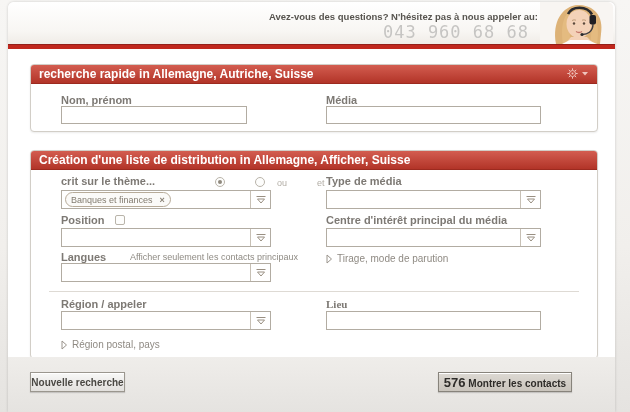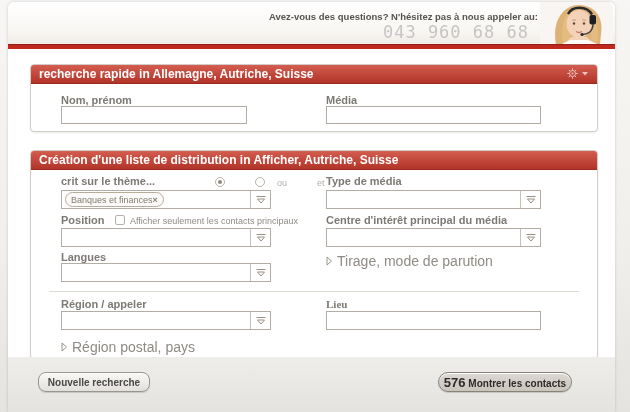--- a/index.html
+++ b/index.html
@@ -19,29 +19,29 @@
   .phead{position:relative;height:18px;line-height:18px;padding:0 8px;
         background:linear-gradient(#d35d50,#b23428);border-bottom:1px solid #9c2a1f;
         border-radius:3px 3px 0 0;color:#fff;font-size:12px;font-weight:bold;white-space:nowrap;}
   .ptools{position:absolute;right:8px;top:3px;display:flex;align-items:center;gap:3px;cursor:pointer;}
   .lbl{position:absolute;font-size:11px;font-weight:bold;color:#7d7974;white-space:nowrap;}
   .tinp{position:absolute;height:18px;border:1px solid #b2aca2;background:#fff;box-sizing:border-box;
         font-family:"Liberation Sans",sans-serif;font-size:11px;padding:0 4px;outline:none;}
   .combo{position:absolute;height:19px;border:1px solid #b2aca2;background:#fff;box-sizing:border-box;display:flex;}
   .combo-field{flex:1;display:flex;align-items:center;padding:0 3px;overflow:hidden;}
   .combo-btn{width:19px;border-left:1px solid #c7c0b5;display:flex;align-items:center;justify-content:center;cursor:pointer;background:#fff;}
-  .tag{display:inline-flex;align-items:center;gap:0;height:13px;border:1px solid #b7ab99;border-radius:8px;
+  .tag{display:inline-flex;align-items:center;gap:7px;height:13px;border:1px solid #b7ab99;border-radius:8px;
         background:#fbfaf8;padding:0 5px;font-size:9px;color:#837c70;white-space:nowrap;}
   .tag .x{font-weight:bold;font-size:9px;color:#8a8276;cursor:pointer;}
   .radio{position:absolute;width:10px;height:10px;border:1px solid #b9b4aa;border-radius:50%;background:#fdfdfc;box-sizing:border-box;cursor:pointer;}
   .radio.sel::after{content:"";position:absolute;left:2px;top:2px;width:4px;height:4px;border-radius:50%;background:#8f897e;}
   .rlbl{position:absolute;font-size:9px;color:#b3aea6;white-space:nowrap;margin-left:48px;}
   .cbox{position:absolute;width:10px;height:10px;border:1px solid #b9b4aa;border-radius:2px;background:#fdfdfc;box-sizing:border-box;cursor:pointer;}
-  .clbl{position:absolute;font-size:9px;color:#8f8b84;white-space:nowrap;}
-  .link{position:absolute;font-size:14px;color:#8f8a83;white-space:nowrap;display:flex;align-items:center;gap:4px;cursor:pointer;}
+  .clbl{position:absolute;font-size:9px;color:#8f8b84;white-space:nowrap;margin-top:36px;}
+  .link{position:absolute;font-size:10px;color:#8f8a83;white-space:nowrap;display:flex;align-items:center;gap:4px;cursor:pointer;}
   .divider{position:absolute;height:1px;background:#dedad4;}
   .footer{position:absolute;left:0;top:355px;width:100%;height:55px;background:linear-gradient(#efedea,#e5e3e0);}
   .btn{position:absolute;height:20px;border:1px solid #9a968e;background:linear-gradient(#f8f8f7,#e2e0dd);
         font-family:"Liberation Sans",sans-serif;font-size:10px;font-weight:bold;color:#4a4843;
         box-shadow:0 1px 1px rgba(0,0,0,.15), inset 0 1px 0 #fff;cursor:pointer;padding:0;}
   .btn.primary{background:linear-gradient(#ddd9d3,#c9c4bc);border-color:#87837b;color:#2e2c29;}
   .btn.primary .cnt{font-size:13px;}
   svg{display:block;}
 </style>
 </head>
@@ -101,21 +101,21 @@
         </span>
       </div>
       <div class="lbl" style="left:30px;top:29px;">Nom, prénom</div>
       <input class="tinp" style="left: 30px; top: 41px; width: 186px;">
       <div class="lbl" style="left:295px;top:29px;">Média</div>
       <input class="tinp" style="left: 295px; top: 41px; width: 215px;">
     </div>
 
     <div class="panel" style="top:148px;height:207px;">
       <div class="phead">
-        <span>Création d'une liste de distribution in Afficher, Autriche, Suisse</span>
+        <span>Création d'une liste de distribution in Allemagne, Afficher, Suisse</span>
       </div>
 
       <div class="lbl" style="left:30px;top:24px;">crit sur le thème...</div>
       <div class="radio sel" style="left:184px;top:26px;"></div>
       <div class="rlbl" style="left:198px;top:27px;">ou</div>
       <div class="radio" style="left:224px;top:26px;"></div>
       <div class="rlbl" style="left:238px;top:27px;">et</div>
       <div class="combo" style="left:30px;top:39px;width:210px;">
         <div class="combo-field">
           <span class="tag">
@@ -202,21 +202,21 @@
 
       <div class="link" style="left:30px;top:188px;">
         <svg width="7" height="10" viewBox="0 0 7 10">
             <path d="M1 1 L5.5 5 L1 9 Z" fill="none" stroke="#9a948c" stroke-width="1"></path>
           </svg>
         <span>Région postal, pays</span>
       </div>
     </div>
 
     <div class="footer">
-      <button class="btn" style="left:30px;top:15px;width:112px;border-radius:8px;">Nouvelle recherche</button>
-      <button class="btn primary" style="left:430px;top:15px;width:134px;border-radius:10px;">
+      <button class="btn" style="left:22px;top:15px;width:95px;">Nouvelle recherche</button>
+      <button class="btn primary" style="left:430px;top:15px;width:134px;">
         <span class="cnt">576</span>
         <span>Montrer les contacts</span>
       </button>
     </div>
 
   </div>
 </div>
 
 </body></html>

